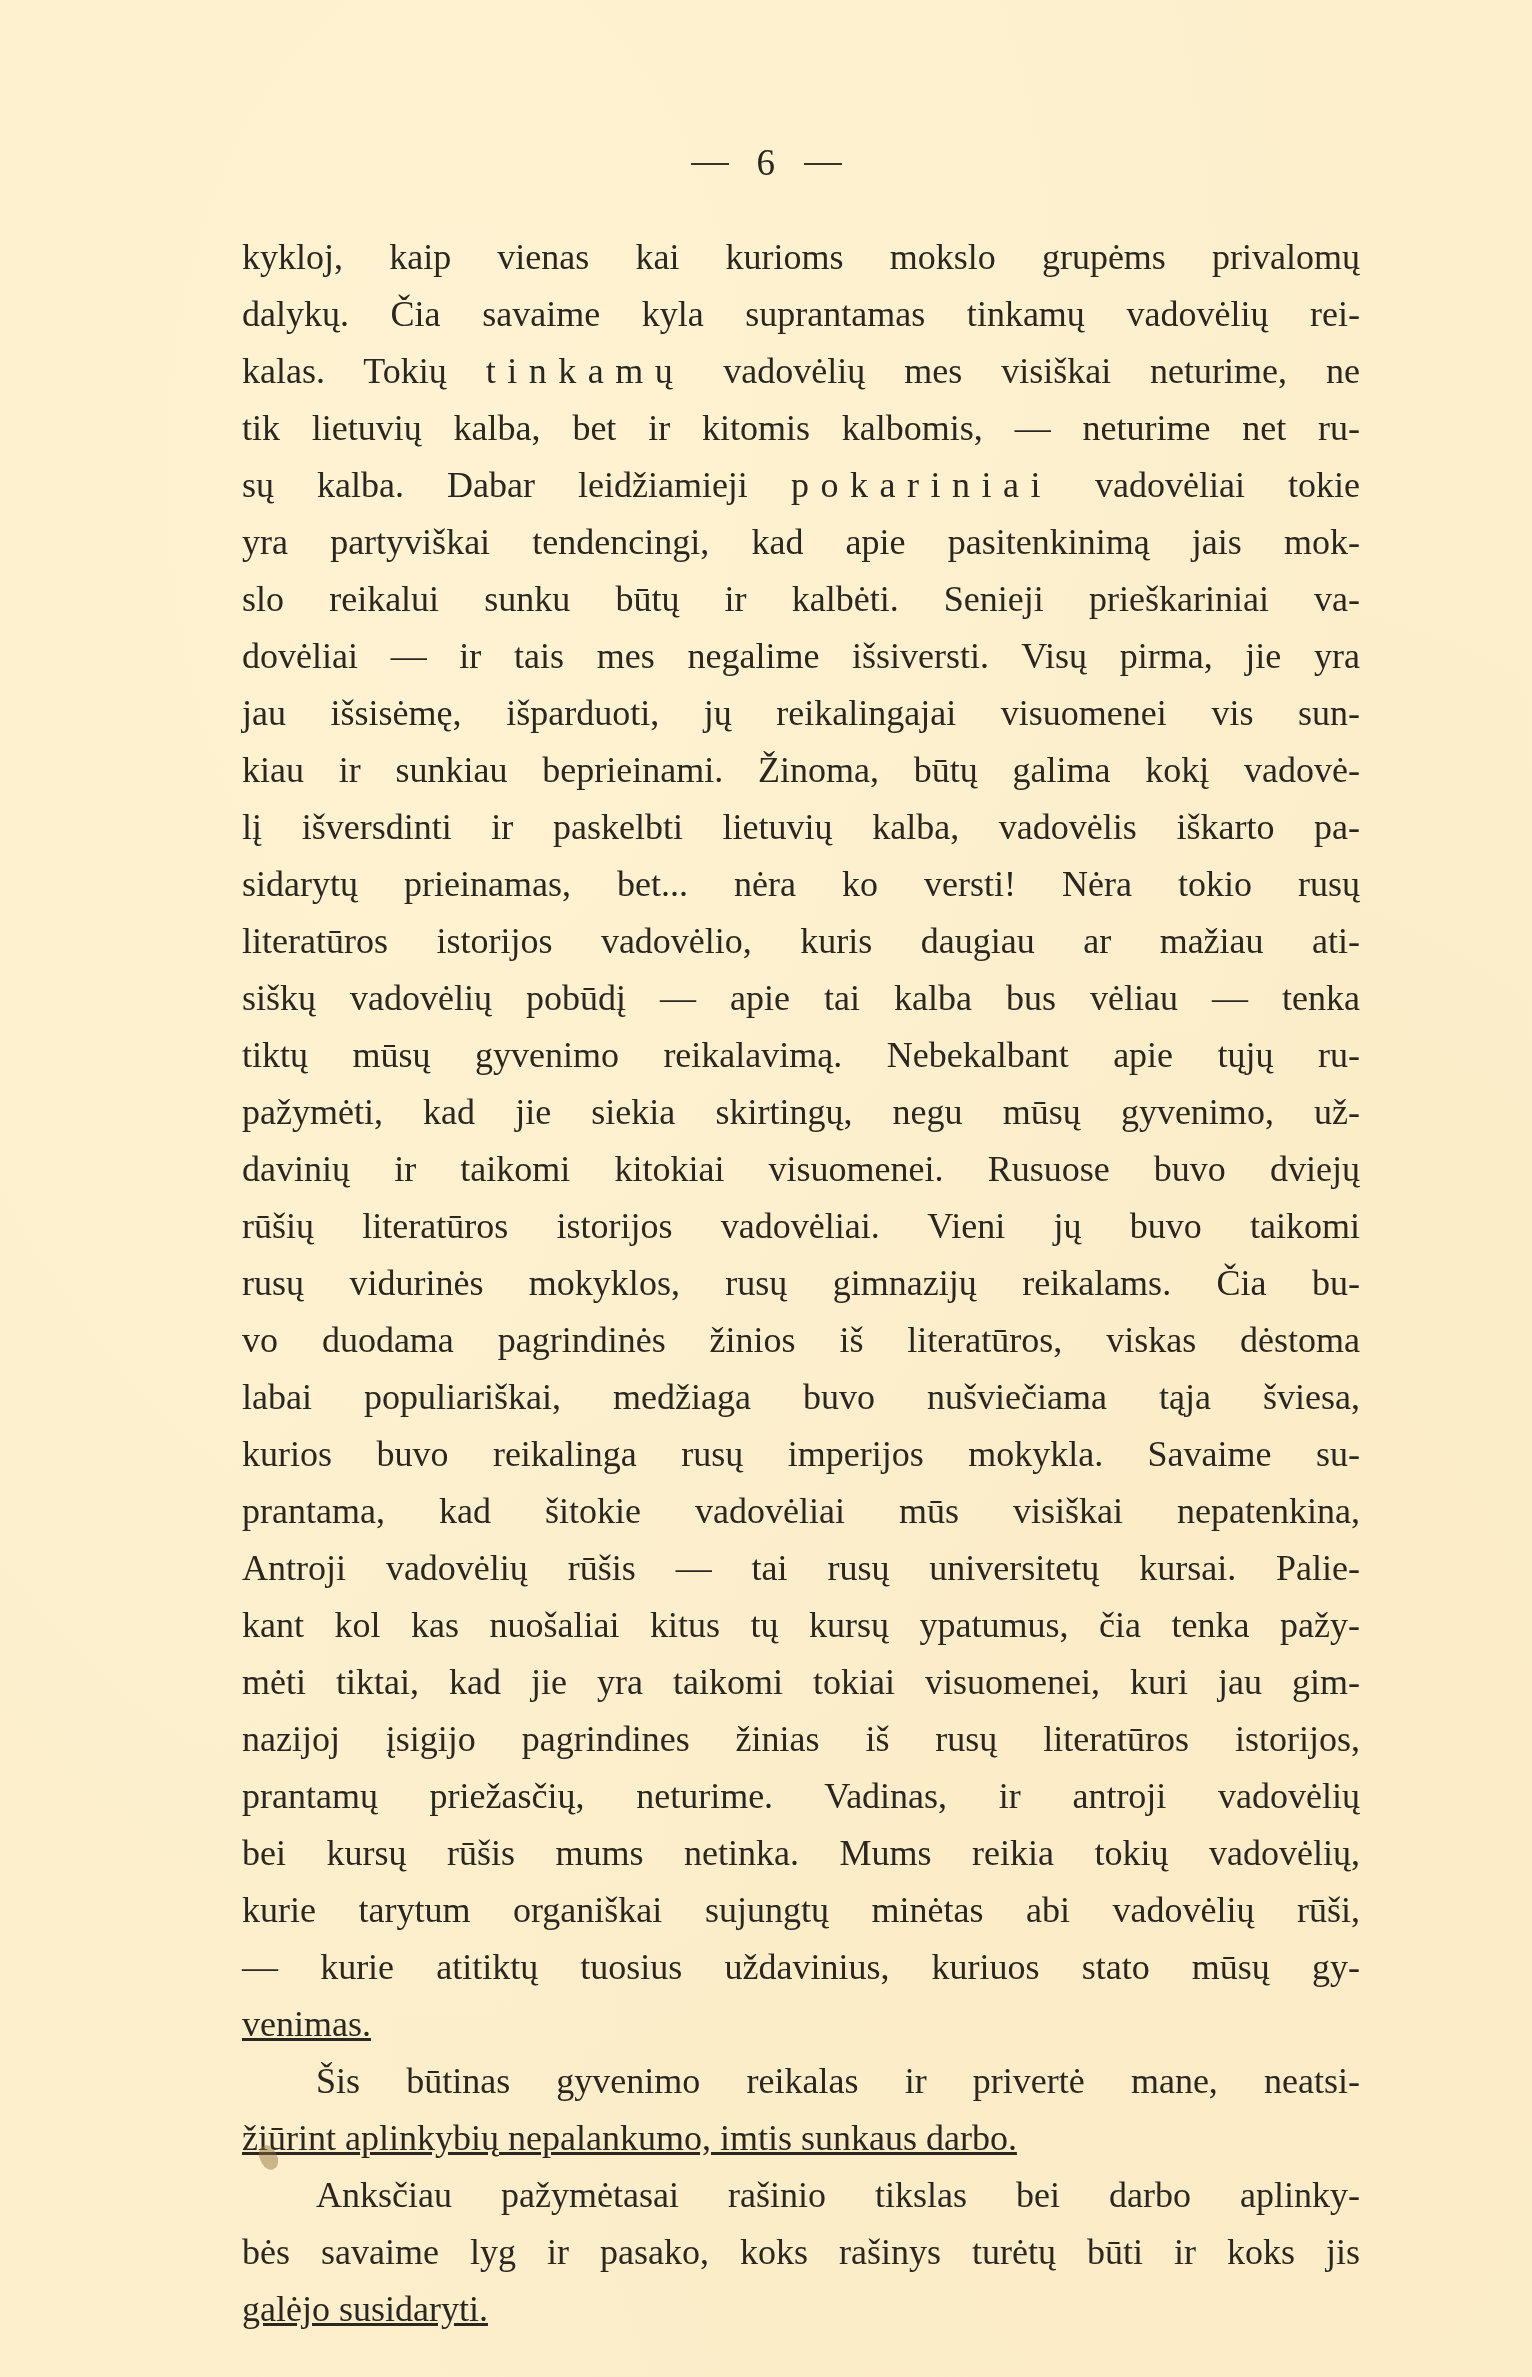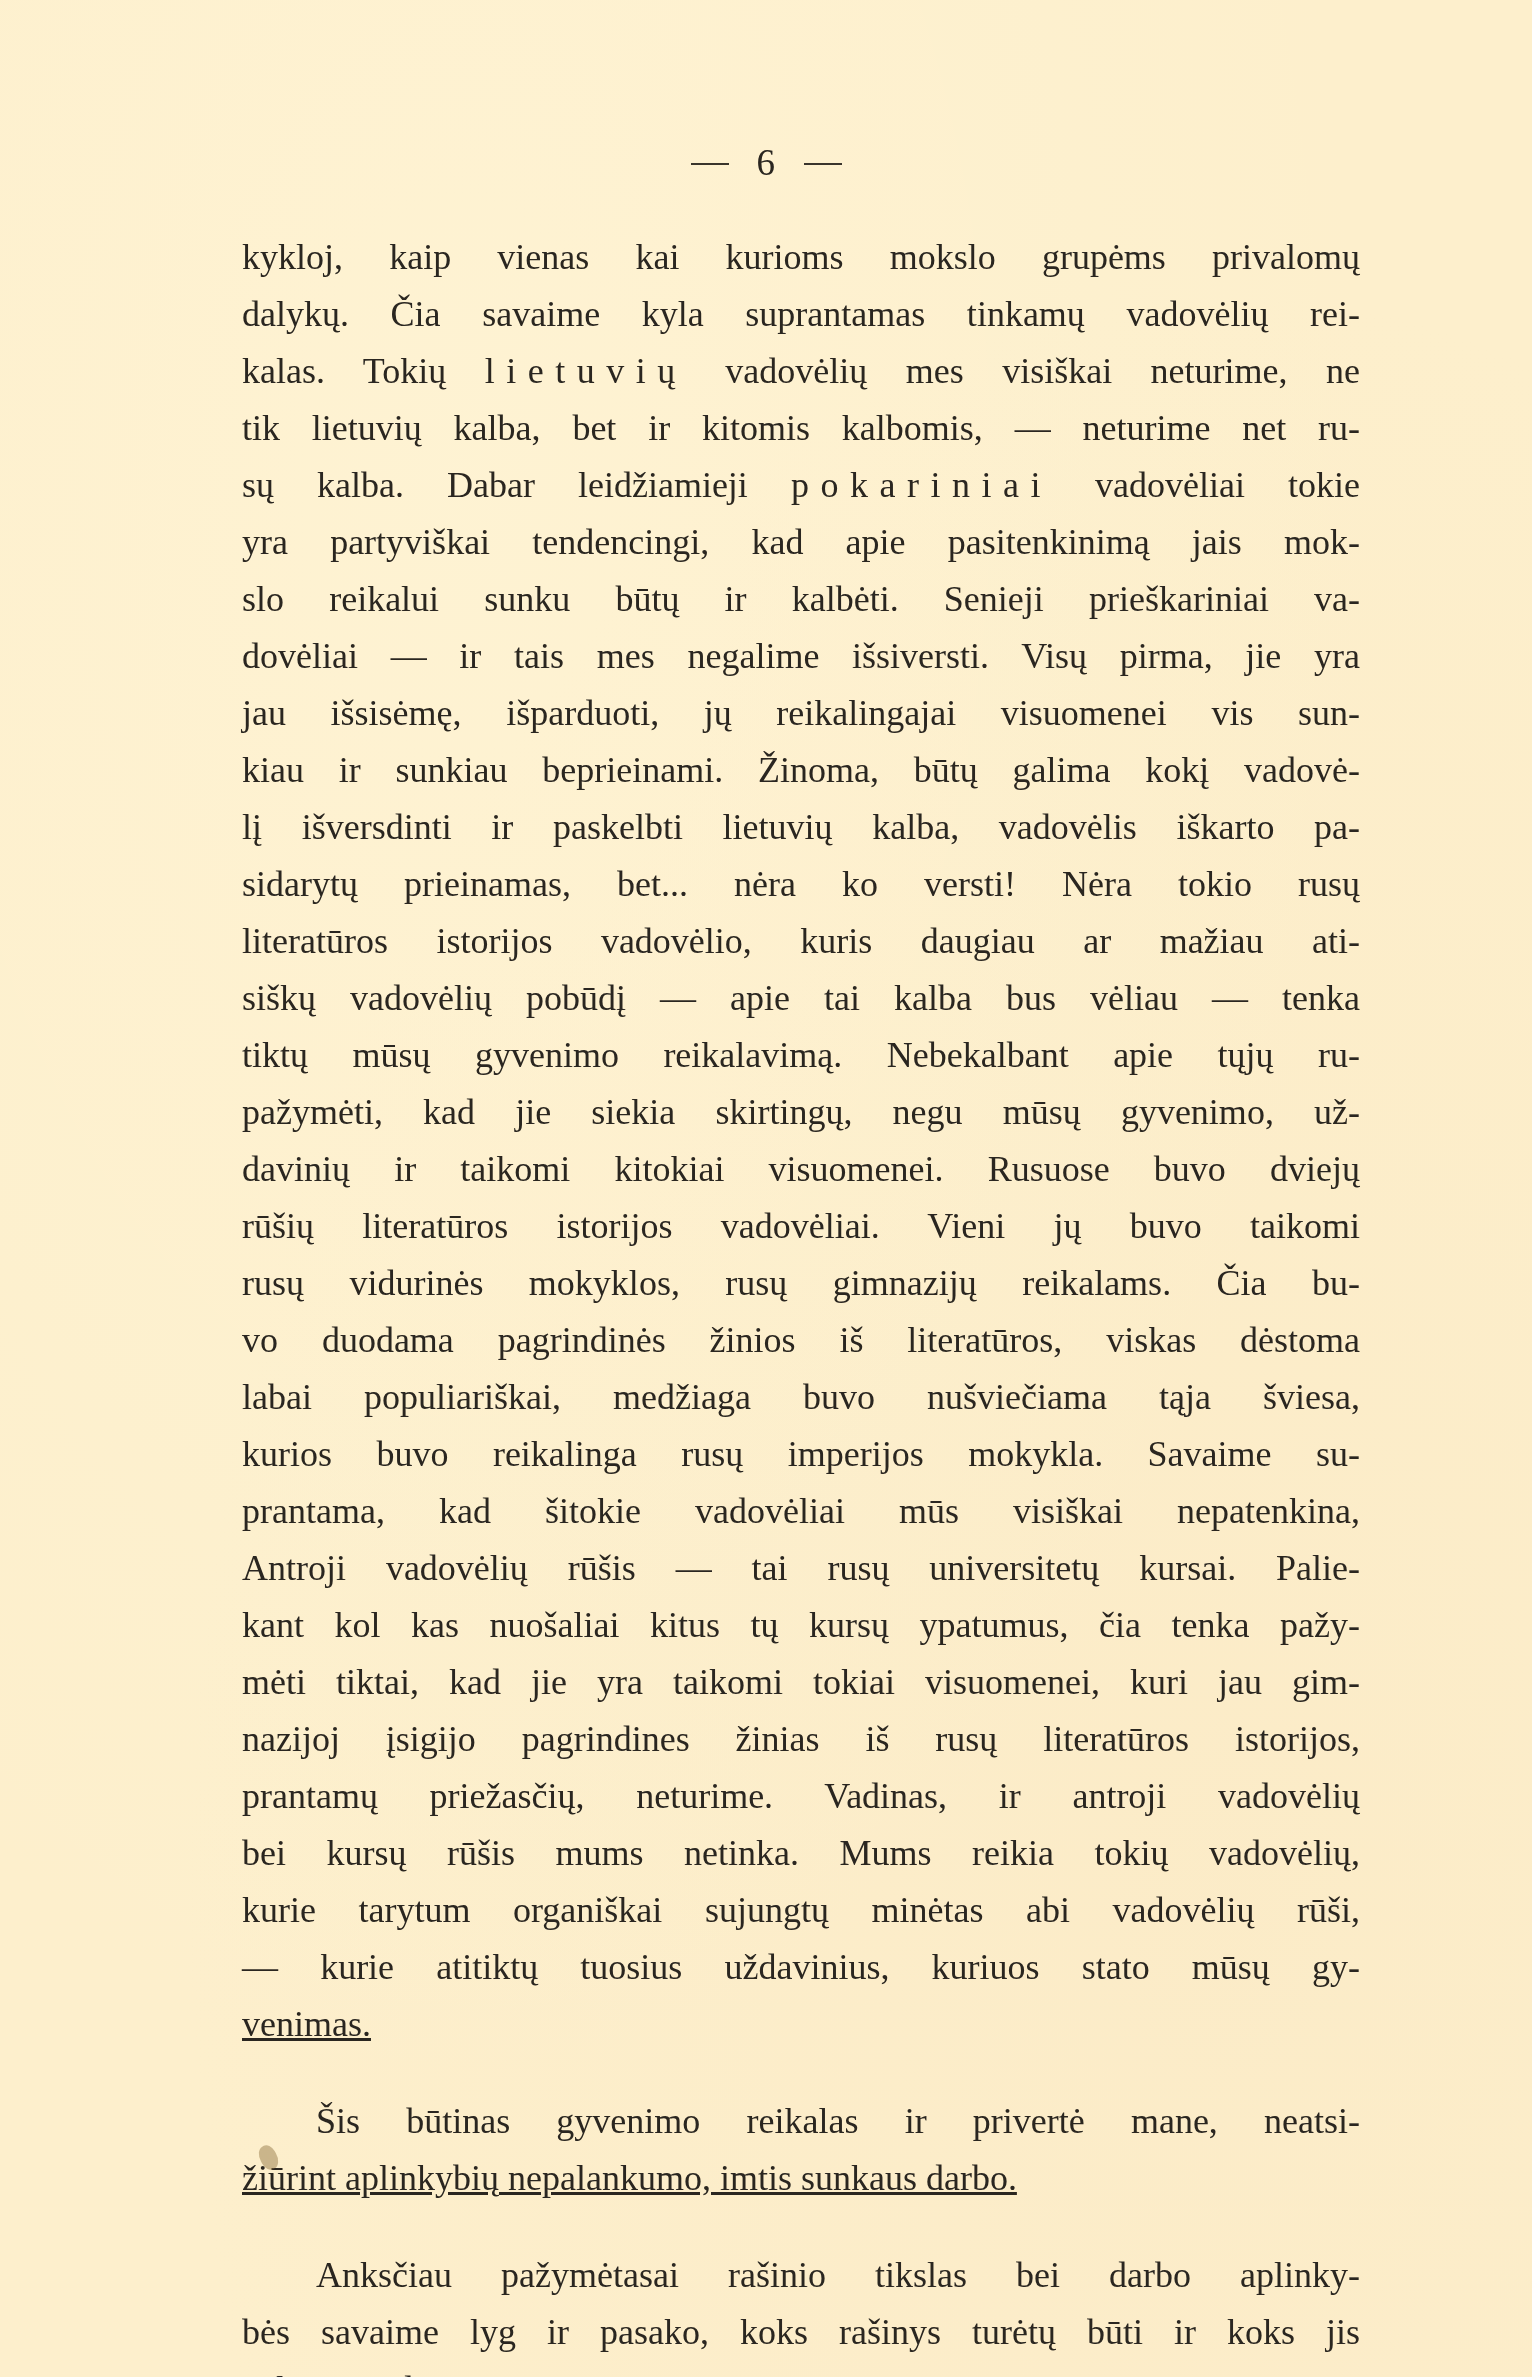--- a/index.html
+++ b/index.html
@@ -58,21 +58,20 @@
       text-align: justify;
       text-align-last: justify;
       height: 57px;
     }
     .line.last {
       text-align-last: left;
       text-decoration: underline;
     }
     .line.indent {
       padding-left: 74px;
-      margin-top: 40px;
     }
     .spaced {
       letter-spacing: 0.32em;
     }
     .stain {
       position: absolute;
       left: 260px;
       top: 2145px;
       width: 17px;
       height: 25px;
@@ -86,21 +85,21 @@
 
 <div class="page">
 
   <div class="page-number">
     <span class="dash"></span><span>6</span><span class="dash"></span>
   </div>
 
   <div class="text-block">
     <span class="line">kykloj, kaip vienas kai kurioms mokslo grupėms privalomų</span>
     <span class="line">dalykų. Čia savaime kyla suprantamas tinkamų vadovėlių rei-</span>
-    <span class="line"><span>kalas. Tokių </span><span class="spaced">lietuvių</span><span> vadovėlių mes visiškai neturime, ne</span></span>
+    <span class="line"><span>kalas. Tokių </span><span class="spaced">tinkamų</span><span> vadovėlių mes visiškai neturime, ne</span></span>
     <span class="line">tik lietuvių kalba, bet ir kitomis kalbomis, — neturime net ru-</span>
     <span class="line"><span>sų kalba. Dabar leidžiamieji </span><span class="spaced">pokariniai</span><span> vadovėliai tokie</span></span>
     <span class="line">yra partyviškai tendencingi, kad apie pasitenkinimą jais mok-</span>
     <span class="line">slo reikalui sunku būtų ir kalbėti. Senieji prieškariniai va-</span>
     <span class="line">dovėliai — ir tais mes negalime išsiversti. Visų pirma, jie yra</span>
     <span class="line">jau išsisėmę, išparduoti, jų reikalingajai visuomenei vis sun-</span>
     <span class="line">kiau ir sunkiau beprieinami. Žinoma, būtų galima kokį vadovė-</span>
     <span class="line">lį išversdinti ir paskelbti lietuvių kalba, vadovėlis iškarto pa-</span>
     <span class="line">sidarytų prieinamas, bet... nėra ko versti! Nėra tokio rusų</span>
     <span class="line">literatūros istorijos vadovėlio, kuris daugiau ar mažiau ati-</span>

